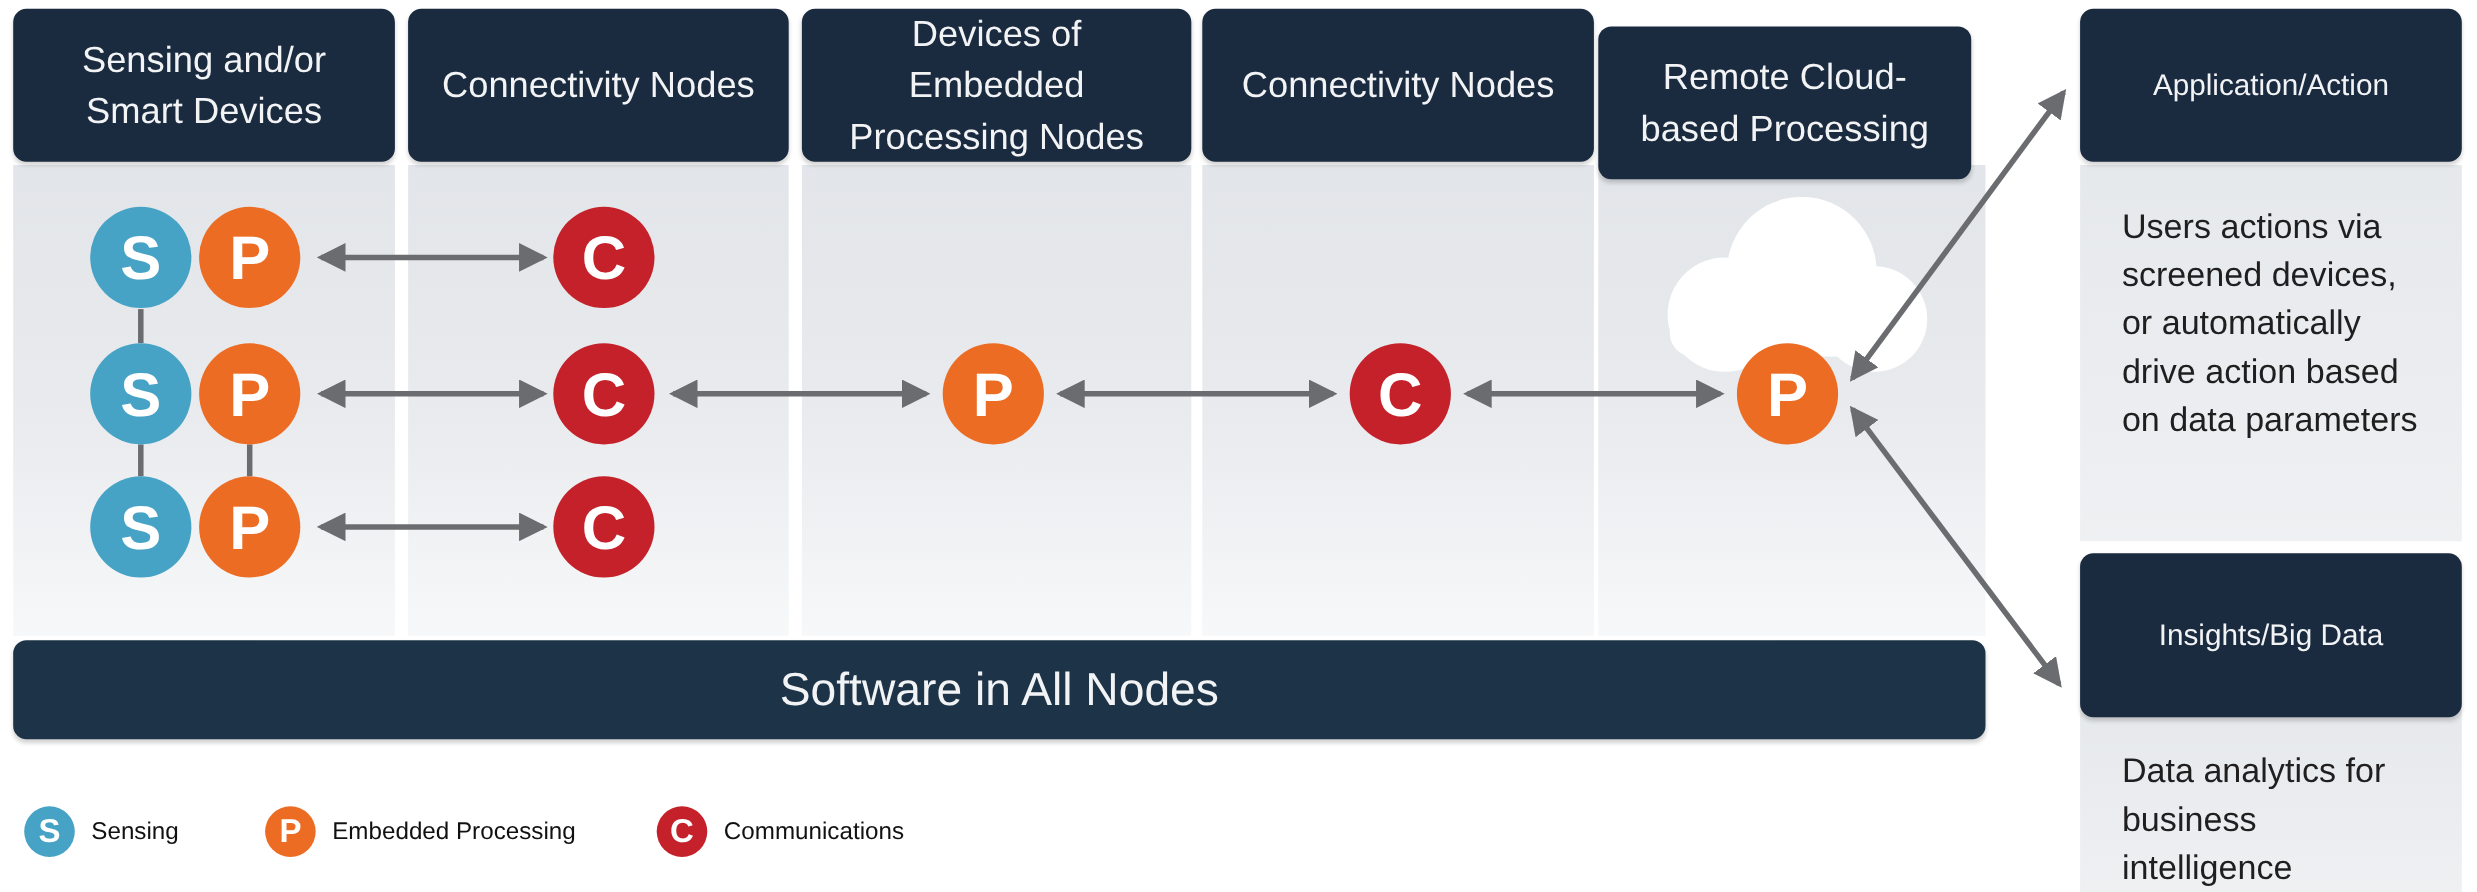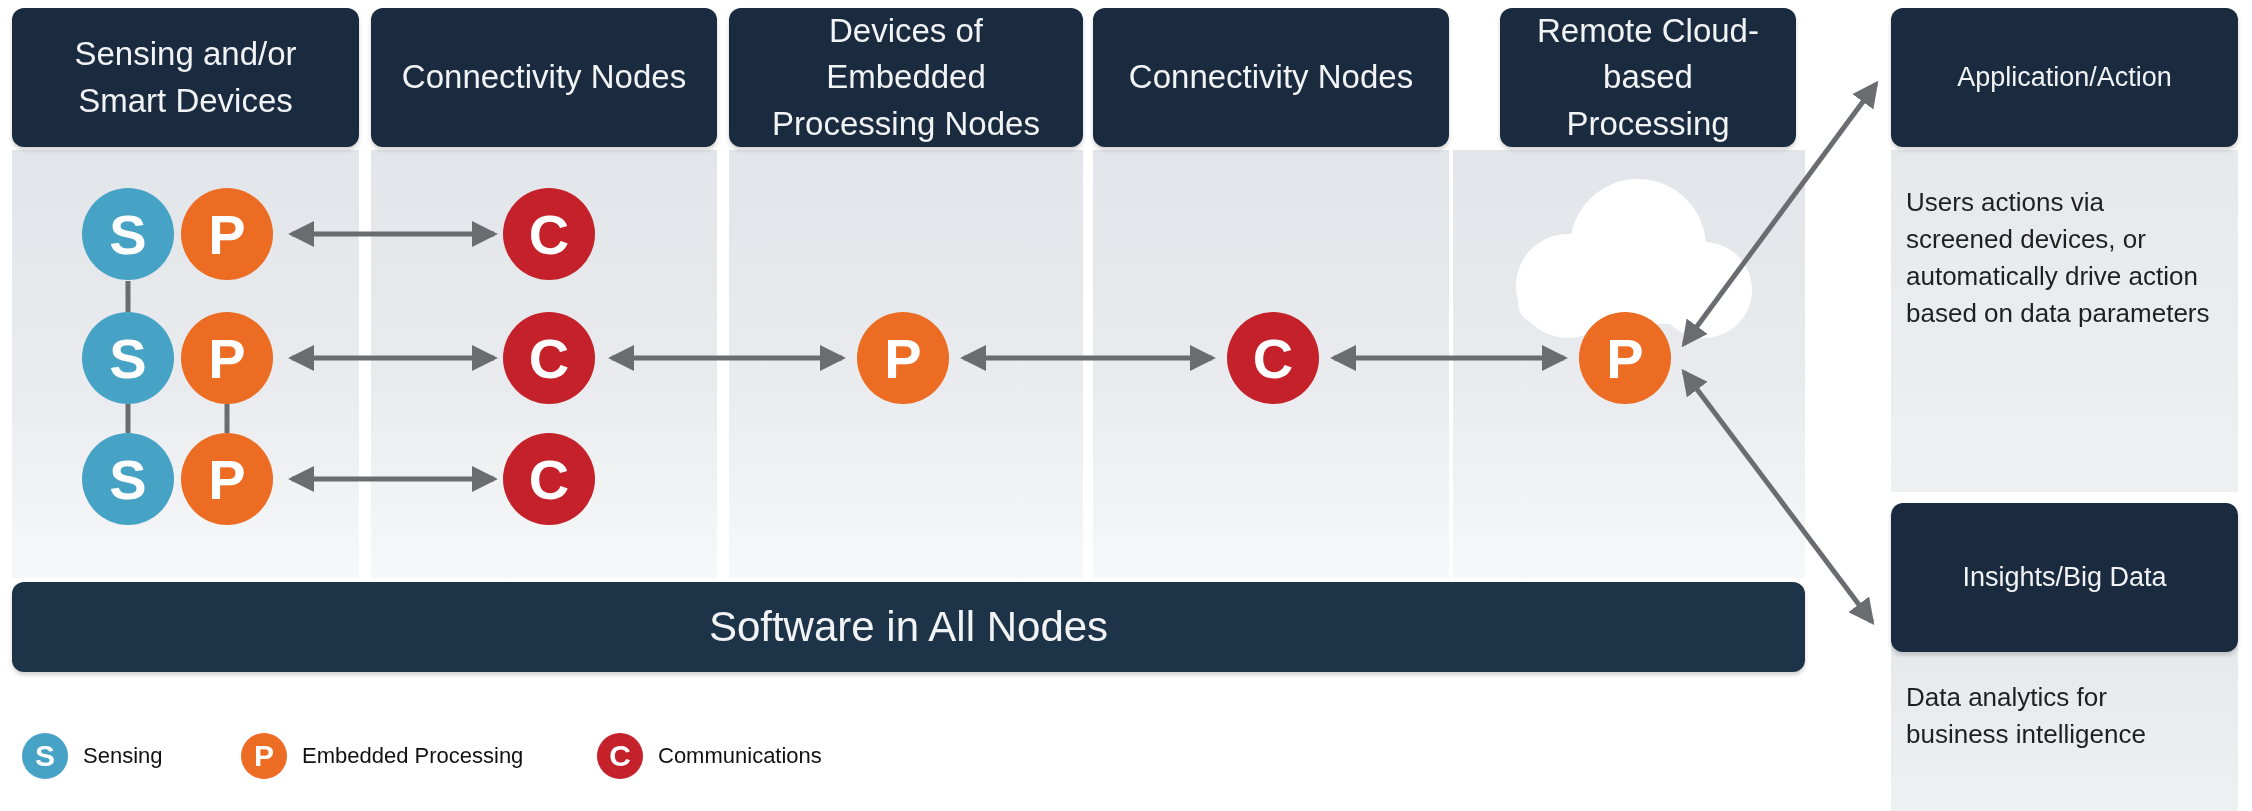--- a/index.html
+++ b/index.html
@@ -99,23 +99,23 @@
     text-align: center;
     box-shadow: 0 3px 4px rgba(0,0,0,0.18);
     z-index: 6;
   }
   .right-body {
     position: absolute;
     left: 1891px;
     width: 347px;
     background: linear-gradient(180deg, #e6e9ec 0%, #eef0f2 100%);
     color: #1f1f1f;
-    font-size: 26px;
+    font-size: 31px;
     line-height: 1.42;
-    padding: 34px 26px 0 15px;
+    padding: 34px 26px 0 38px;
     box-sizing: border-box;
     z-index: 3;
   }
   
   .legend-item {
     position: absolute;
     top: 733px;
     height: 46px;
     display: flex;
     align-items: center;
@@ -156,21 +156,21 @@
     </div>
   <div class="hdr" style="left:371px;  width:346px;">
       <span>Connectivity Nodes</span>
     </div>
   <div class="hdr" style="left:729px;  width:354px;">
       <span>Devices of Embedded Processing Nodes</span>
     </div>
   <div class="hdr" style="left:1093px; width:356px;">
       <span>Connectivity Nodes</span>
     </div>
-  <div class="hdr" style="left:1500px; width:296px;">
+  <div class="hdr" style="left:1453px; width:339px;margin-top:16px;">
       <span>Remote Cloud-based Processing</span>
     </div>
 
   <svg id="cloud-layer" class="overlay">
     <g fill="#ffffff">
       <circle cx="1568" cy="286" r="52"></circle>
       <circle cx="1638" cy="247" r="68"></circle>
       <circle cx="1704" cy="290" r="48"></circle>
       <rect x="1518" y="280" width="228" height="44" rx="21"></rect>
     </g>

